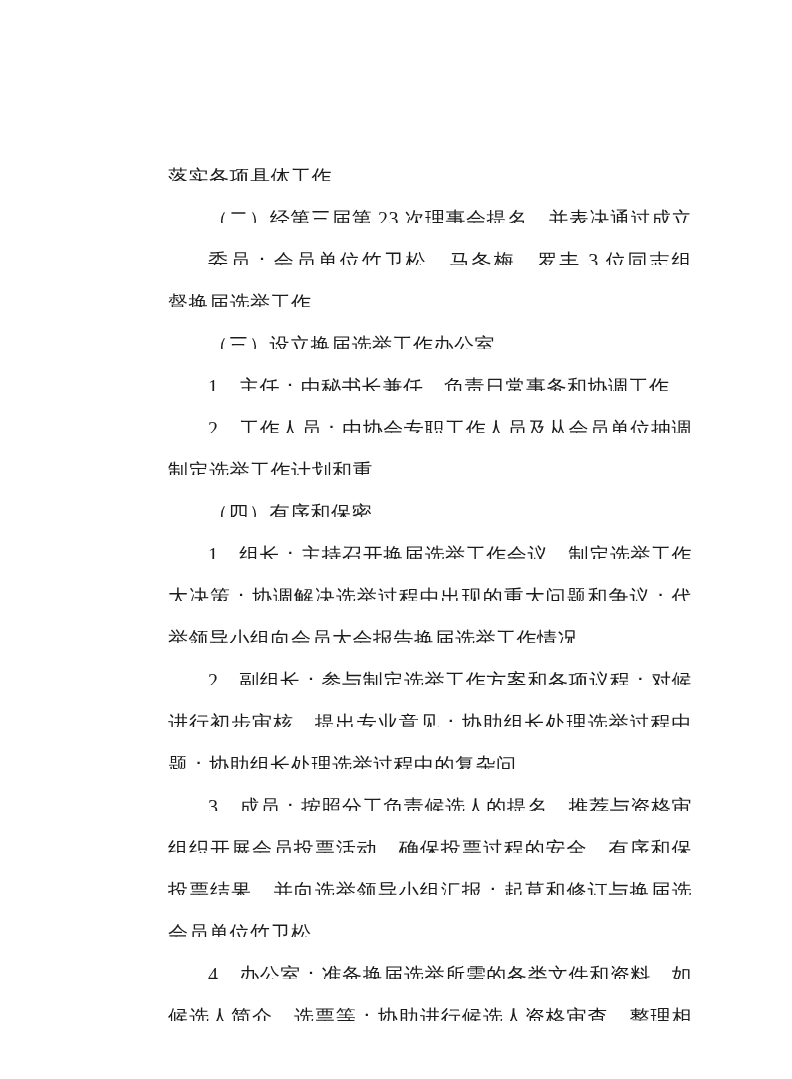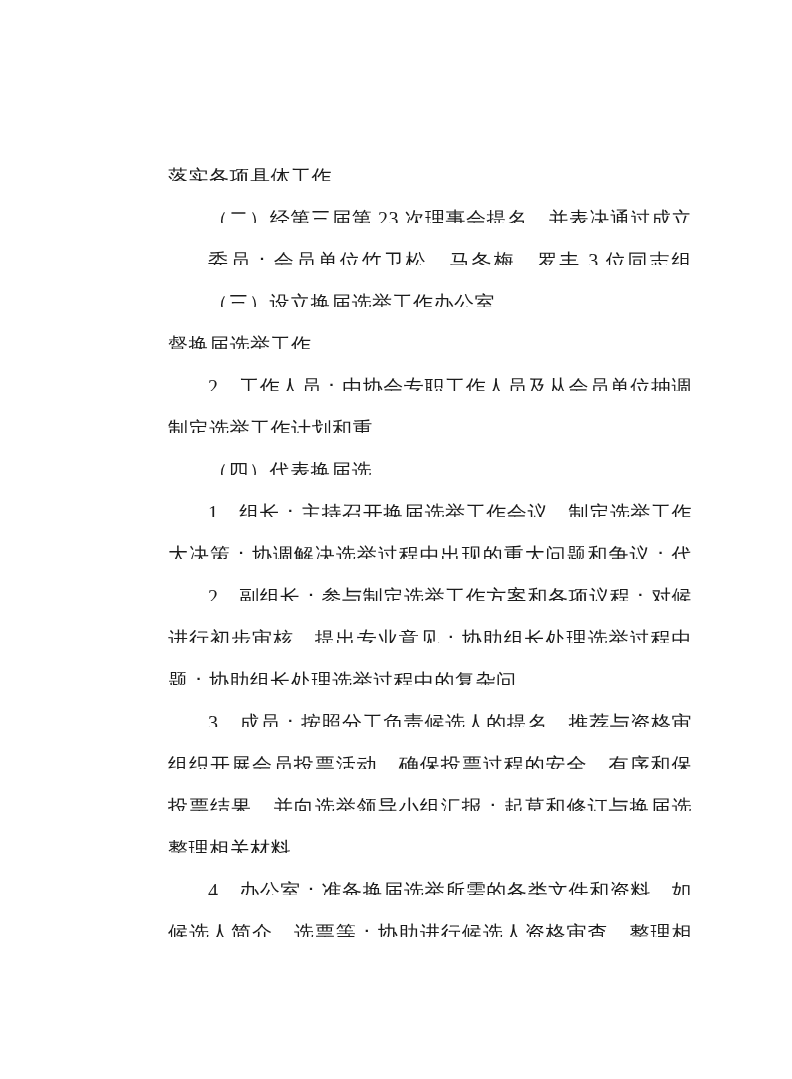--- a/index.html
+++ b/index.html
@@ -58,34 +58,36 @@
 </style>
 </head>
 <body>
 
 <div class="page">
 
   <div class="doc-body">
     <p class="ln">落实各项具体工作。</p>
     <p class="ln ind fill">（二）经第三届第 23 次理事会提名，并表决通过成立换届选举</p>
     <p class="ln ind fill">委员：会员单位竹卫松、马冬梅、罗丰 3 位同志组成，全程监</p>
+    <p class="ln">督换届选举工作。</p>
     <p class="ln ind">（三）设立换届选举工作办公室</p>
-    <p class="ln">督换届选举工作。</p>
+    <p class="ln ind">1、主任：由秘书长兼任，负责日常事务和协调工作。</p>
     <p class="ln ind fill">2、工作人员：由协会专职工作人员及从会员单位抽调人员组成，</p>
     <p class="ln">制定选举工作计划和重。</p>
-    <p class="ln ind">（四）代表换届选</p>
+    <p class="ln ind">（四）有序和保密</p>
     <p class="ln ind fill">1、组长：主持召开换届选举工作会议，制定选举工作计划和重</p>
     <p class="ln fill">大决策；协调解决选举过程中出现的重大问题和争议；代表换届选</p>
+    <p class="ln">举领导小组向会员大会报告换届选举工作情况。</p>
     <p class="ln ind fill">2、副组长：参与制定选举工作方案和各项议程；对候选人资格</p>
     <p class="ln fill">进行初步审核，提出专业意见；协助组长处理选举过程中的复杂问</p>
     <p class="ln">题；协助组长处理选举过程中的复杂问。</p>
     <p class="ln ind fill">3、成员：按照分工负责候选人的提名、推荐与资格审查工作；</p>
     <p class="ln fill">组织开展会员投票活动，确保投票过程的安全、有序和保密；统计</p>
     <p class="ln fill">投票结果，并向选举领导小组汇报；起草和修订与换届选举相关的</p>
-    <p class="ln">整理相关材料。</p>
+    <p class="ln">会员单位竹卫松。</p>
     <p class="ln ind fill">4、办公室：准备换届选举所需的各类文件和资料，如选举通知、</p>
     <p class="ln fill">候选人简介、选票等；协助进行候选人资格审查，整理相关材料；</p>
   </div>
 
   <div class="page-footer">- 2 -</div>
 
   <div class="page-right-edge"></div>
 
 </div>
 

